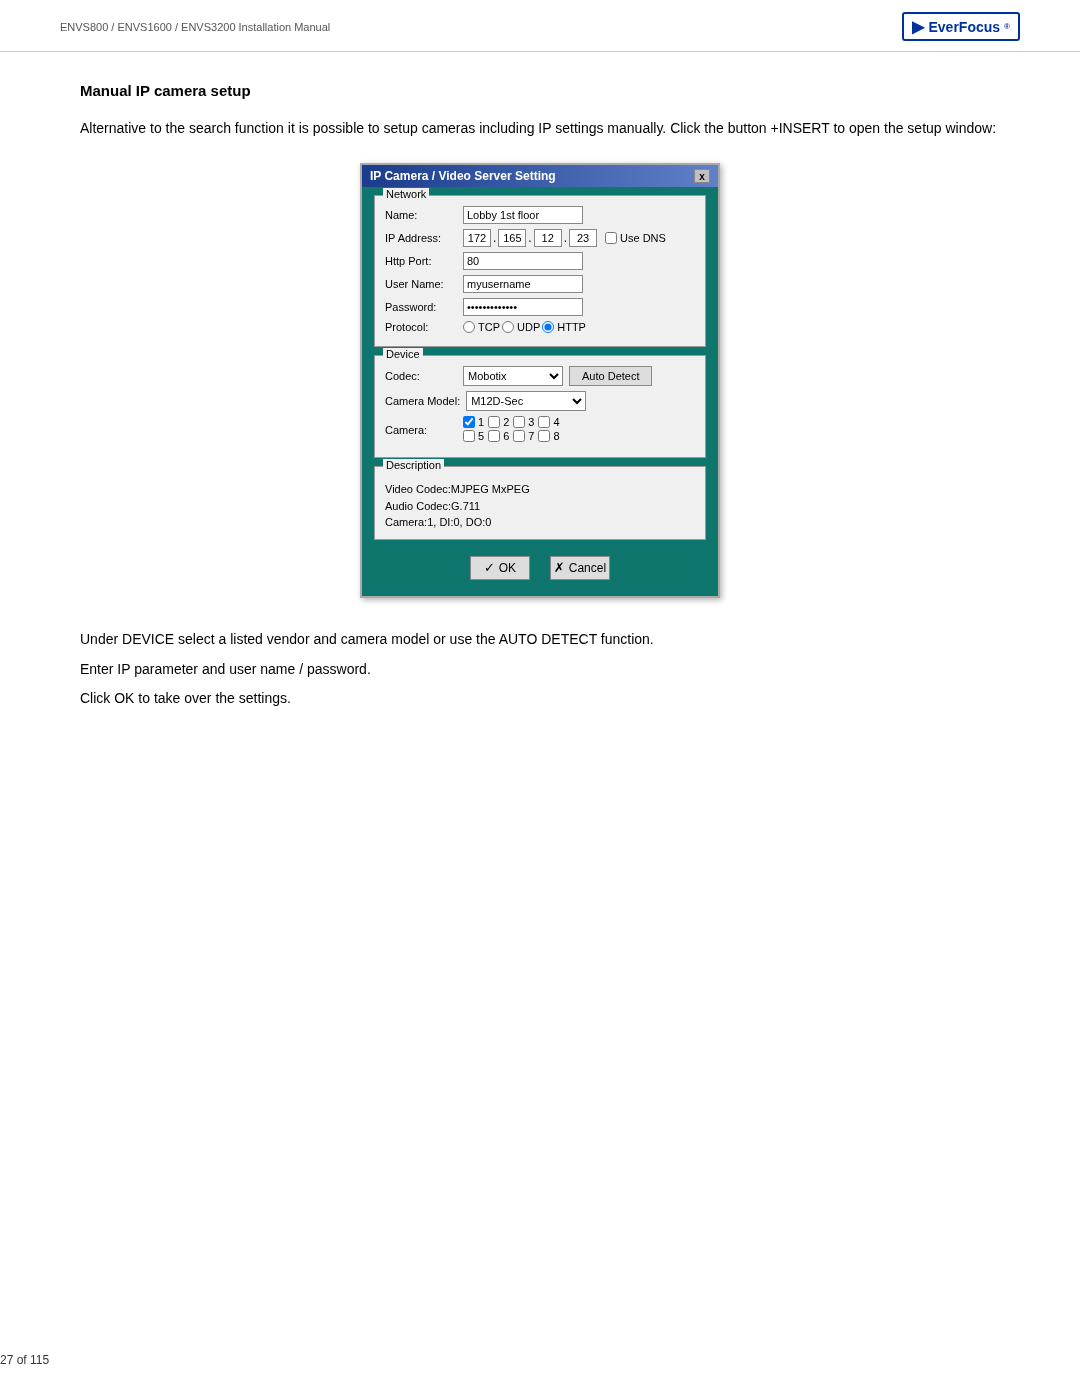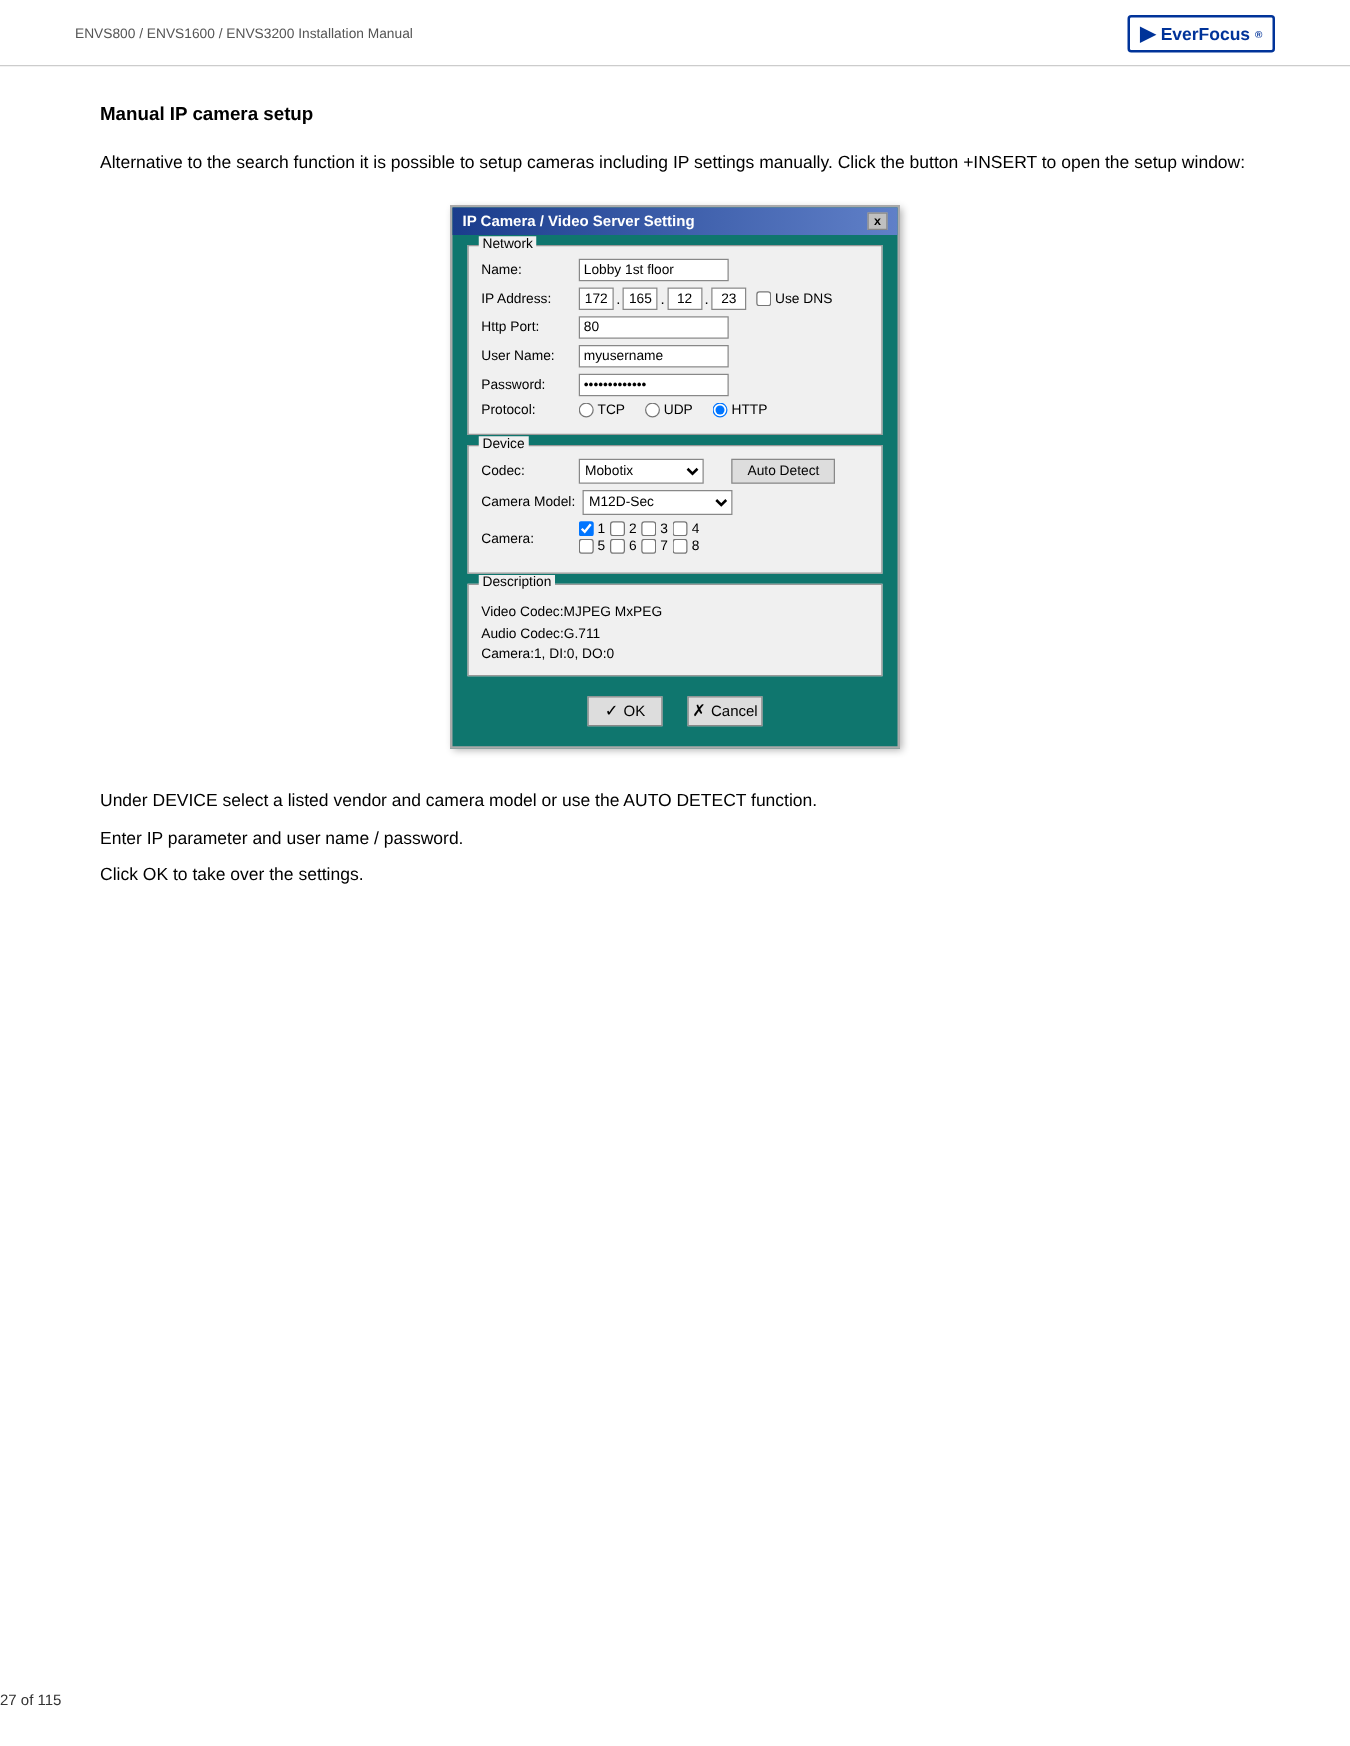--- a/index.html
+++ b/index.html
@@ -172,21 +172,21 @@
     }
     .use-dns-checkbox {
       width: 12px;
       height: 12px;
     }
 
     
     .protocol-row {
       display: flex;
       align-items: flex-end;
-      gap: 16px;
+      gap: 2px;
     }
     .radio-group {
       display: flex;
       align-items: center;
       gap: 3px;
       font-size: 11px;
     }
     .radio-btn {
       width: 12px;
       height: 12px;
@@ -203,21 +203,21 @@
     }
     .cam-check {
       width: 12px;
       height: 12px;
     }
 
     
     .vendor-row {
       display: flex;
       align-items: center;
-      gap: 22px;
+      gap: 6px;
     }
     .vendor-select {
       height: 20px;
       font-size: 11px;
       border: 1px solid #888;
       background: white;
       width: 100px;
     }
     .auto-detect-btn {
       height: 20px;

